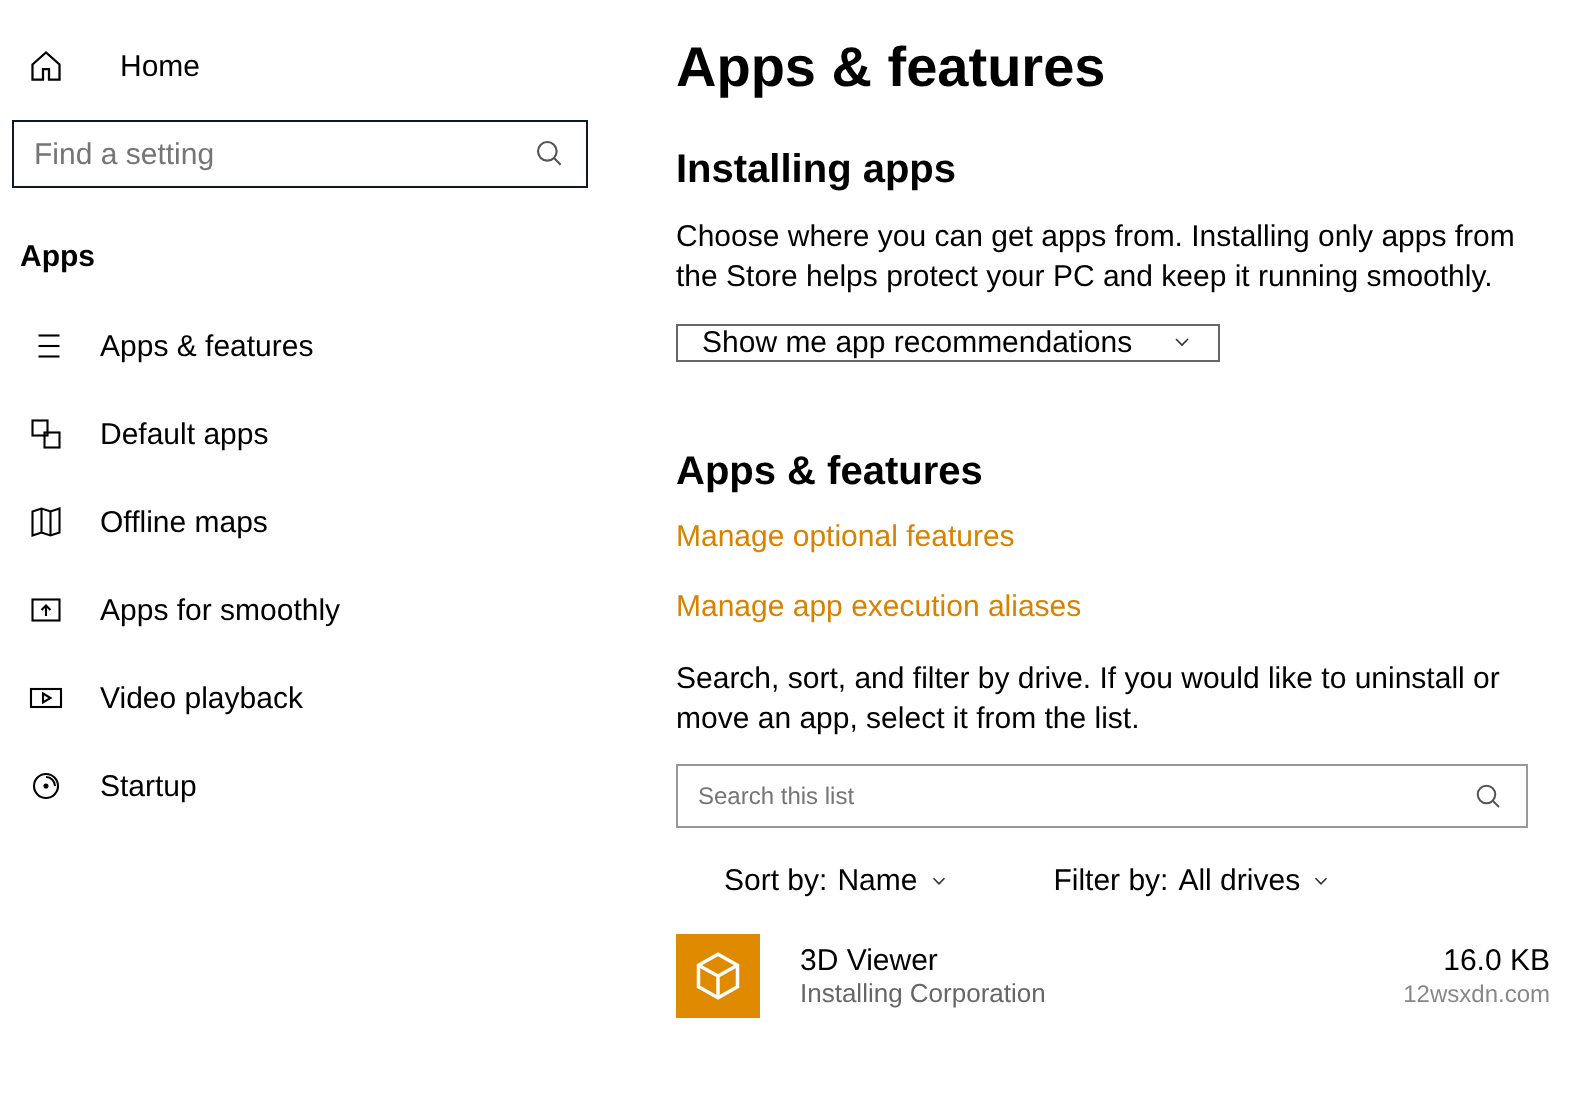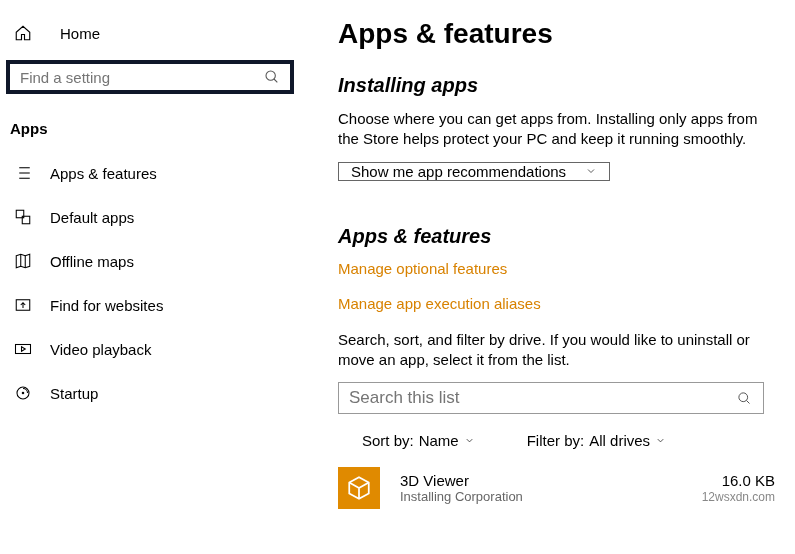--- a/index.html
+++ b/index.html
@@ -21,21 +21,21 @@
     }
     .home-row {
       display: flex;
       align-items: center;
       padding: 6px 10px 18px 14px;
       gap: 28px;
       cursor: pointer;
     }
     .search-box {
       margin: 0 6px 0 6px;
-      border: 4px solid #0f172a;
+      border: 1px solid #0f172a;
       height: 34px;
       display: flex;
       align-items: center;
       padding: 0 10px 0 10px;
       justify-content: space-between;
       cursor: text;
     }
     .search-box input {
       border: none;
       outline: none;
@@ -62,21 +62,21 @@
       align-items: center;
       justify-content: center;
     }
     
     .main {
       flex: 1;
       padding: 18px 20px 0 38px;
       overflow: hidden;
     }
     h1 { font-size: 28px; font-weight: 600; margin-bottom: 24px; }
-    h2 { font-size: 20px; font-weight: 600; margin-bottom: 12px; font-style: italic; }
+    h2 { font-size: 20px; font-weight: 600; margin-bottom: 12px; }
     .desc { font-size: 15px; line-height: 1.35; margin-bottom: 12px; }
     .dropdown {
       border: 1px solid #666;
       width: 272px;
       height: 19px;
       display: flex;
       align-items: center;
       justify-content: space-between;
       padding: 0 12px;
       cursor: pointer;
@@ -90,21 +90,21 @@
       align-items: center;
       padding: 0 10px;
       justify-content: space-between;
       margin-bottom: 18px;
       width: 426px;
       cursor: text;
     }
     .search-list input {
       border: none;
       outline: none;
-      font-size: 17px;
+      font-size: 12px;
       width: 100%;
       font-family: inherit;
     }
     .sort-filter {
       display: flex;
       gap: 28px;
       margin-bottom: 18px;
       font-size: 15px;
     }
     .sf-item { display: inline-flex; align-items: center; gap: 5px; cursor: pointer; margin-left: 24px; }
@@ -189,21 +189,21 @@
       </span>
       <span>Offline maps</span>
     </div>
     <div class="nav-item">
       <span class="icon-slot">
         <svg width="18" height="18" viewBox="0 0 24 24" stroke="#000" stroke-width="1.4" fill="none">
             <rect x="3" y="5" width="18" height="14"></rect>
             <path d="M9 12 L12 9 L15 12 M12 9 V16"></path>
           </svg>
       </span>
-      <span>Find for websites</span>
+      <span>Apps for smoothly</span>
     </div>
     <div class="nav-item">
       <span class="icon-slot">
         <svg width="18" height="18" viewBox="0 0 24 24" stroke="#000" stroke-width="1.4" fill="none">
             <rect x="2" y="6" width="20" height="12"></rect>
             <path d="M10 9 L15 12 L10 15 Z"></path>
           </svg>
       </span>
       <span>Video playback</span>
     </div>

